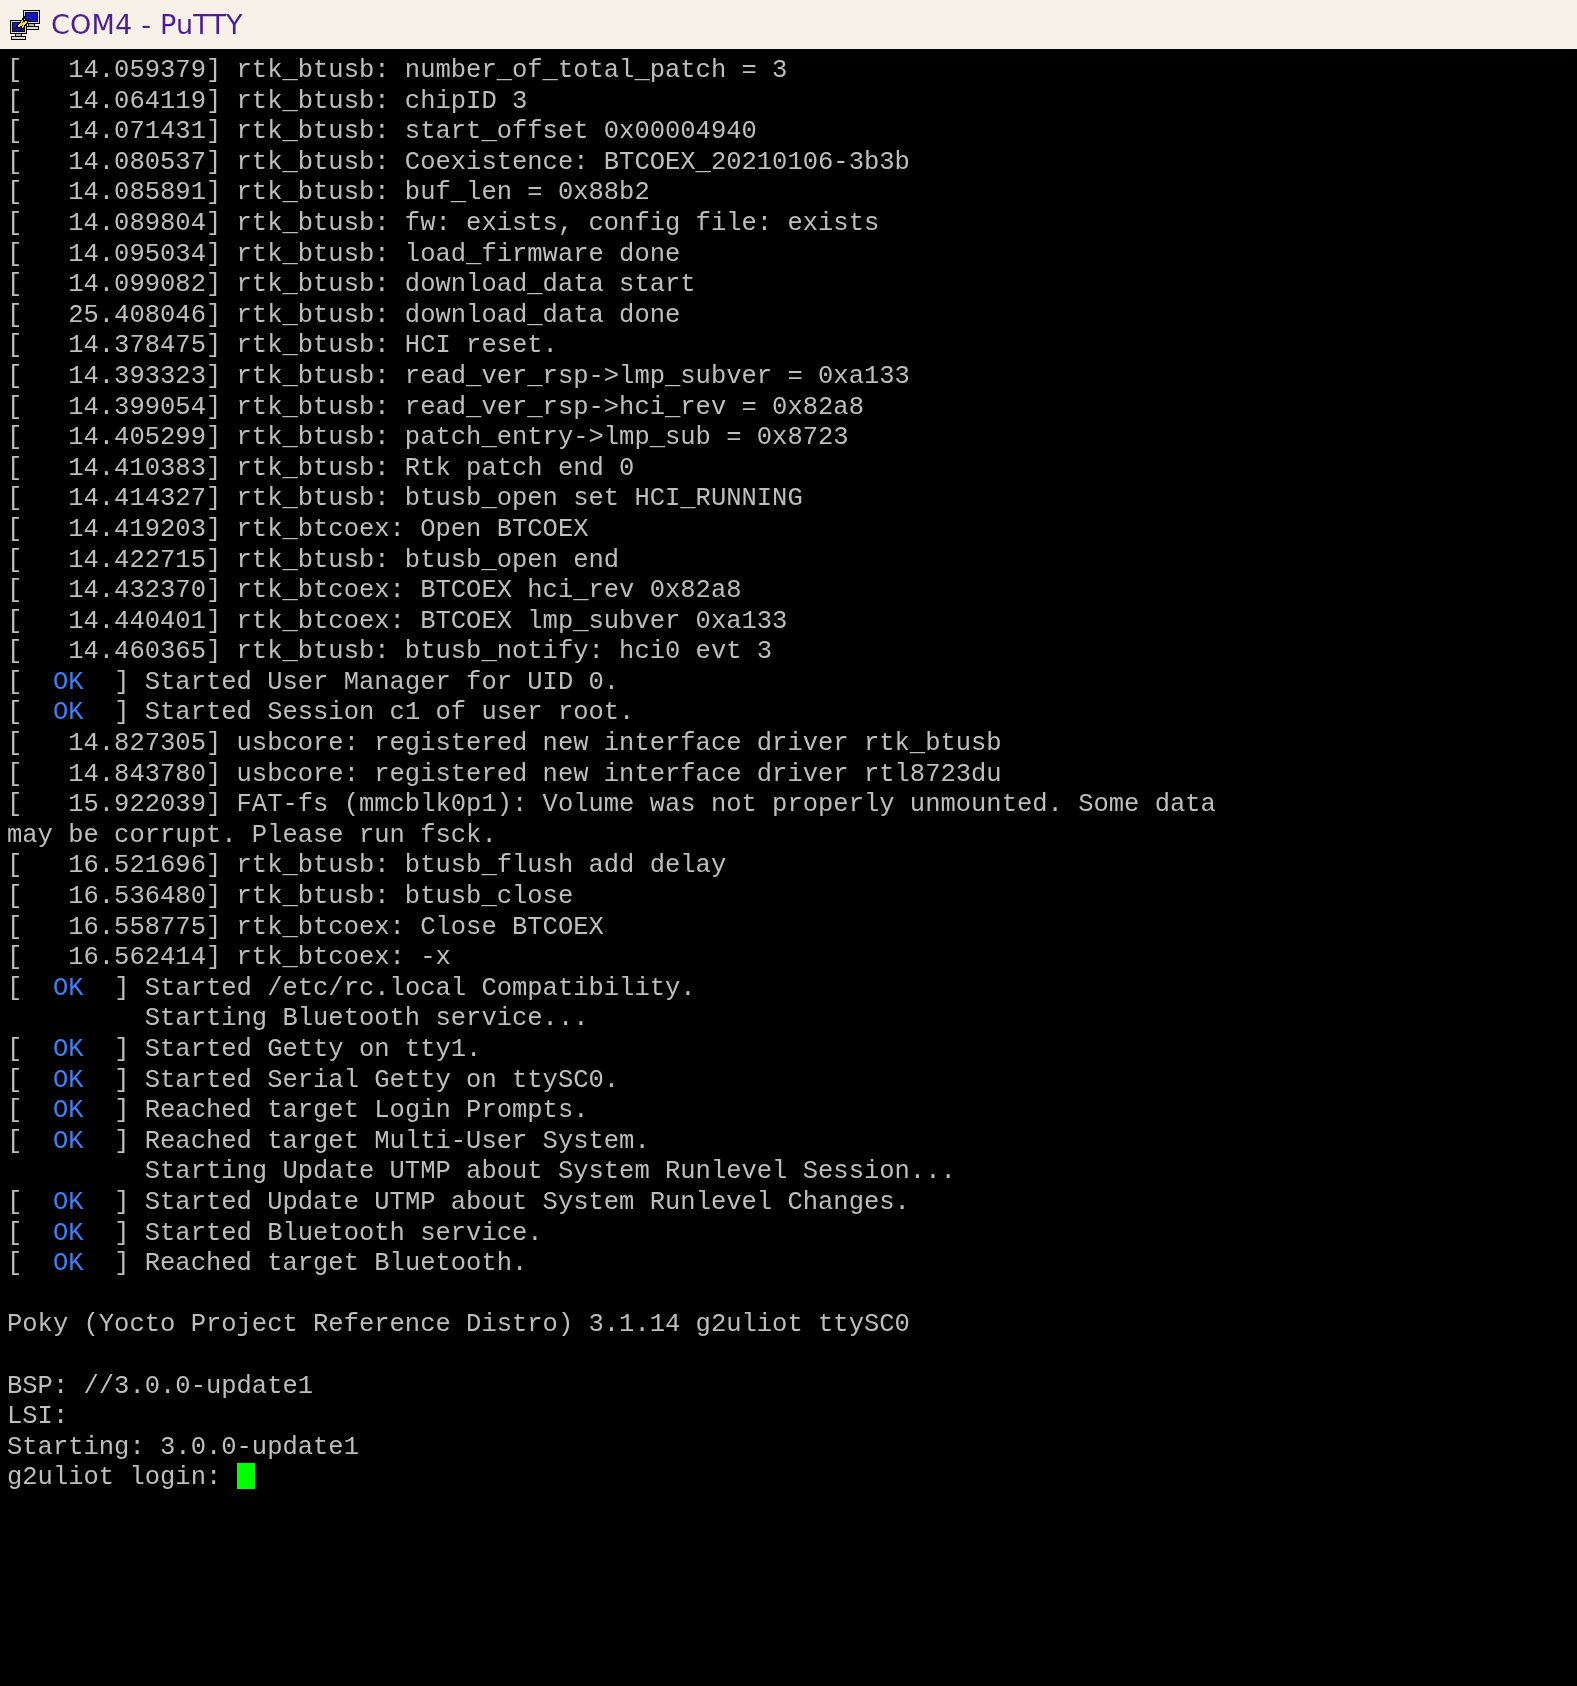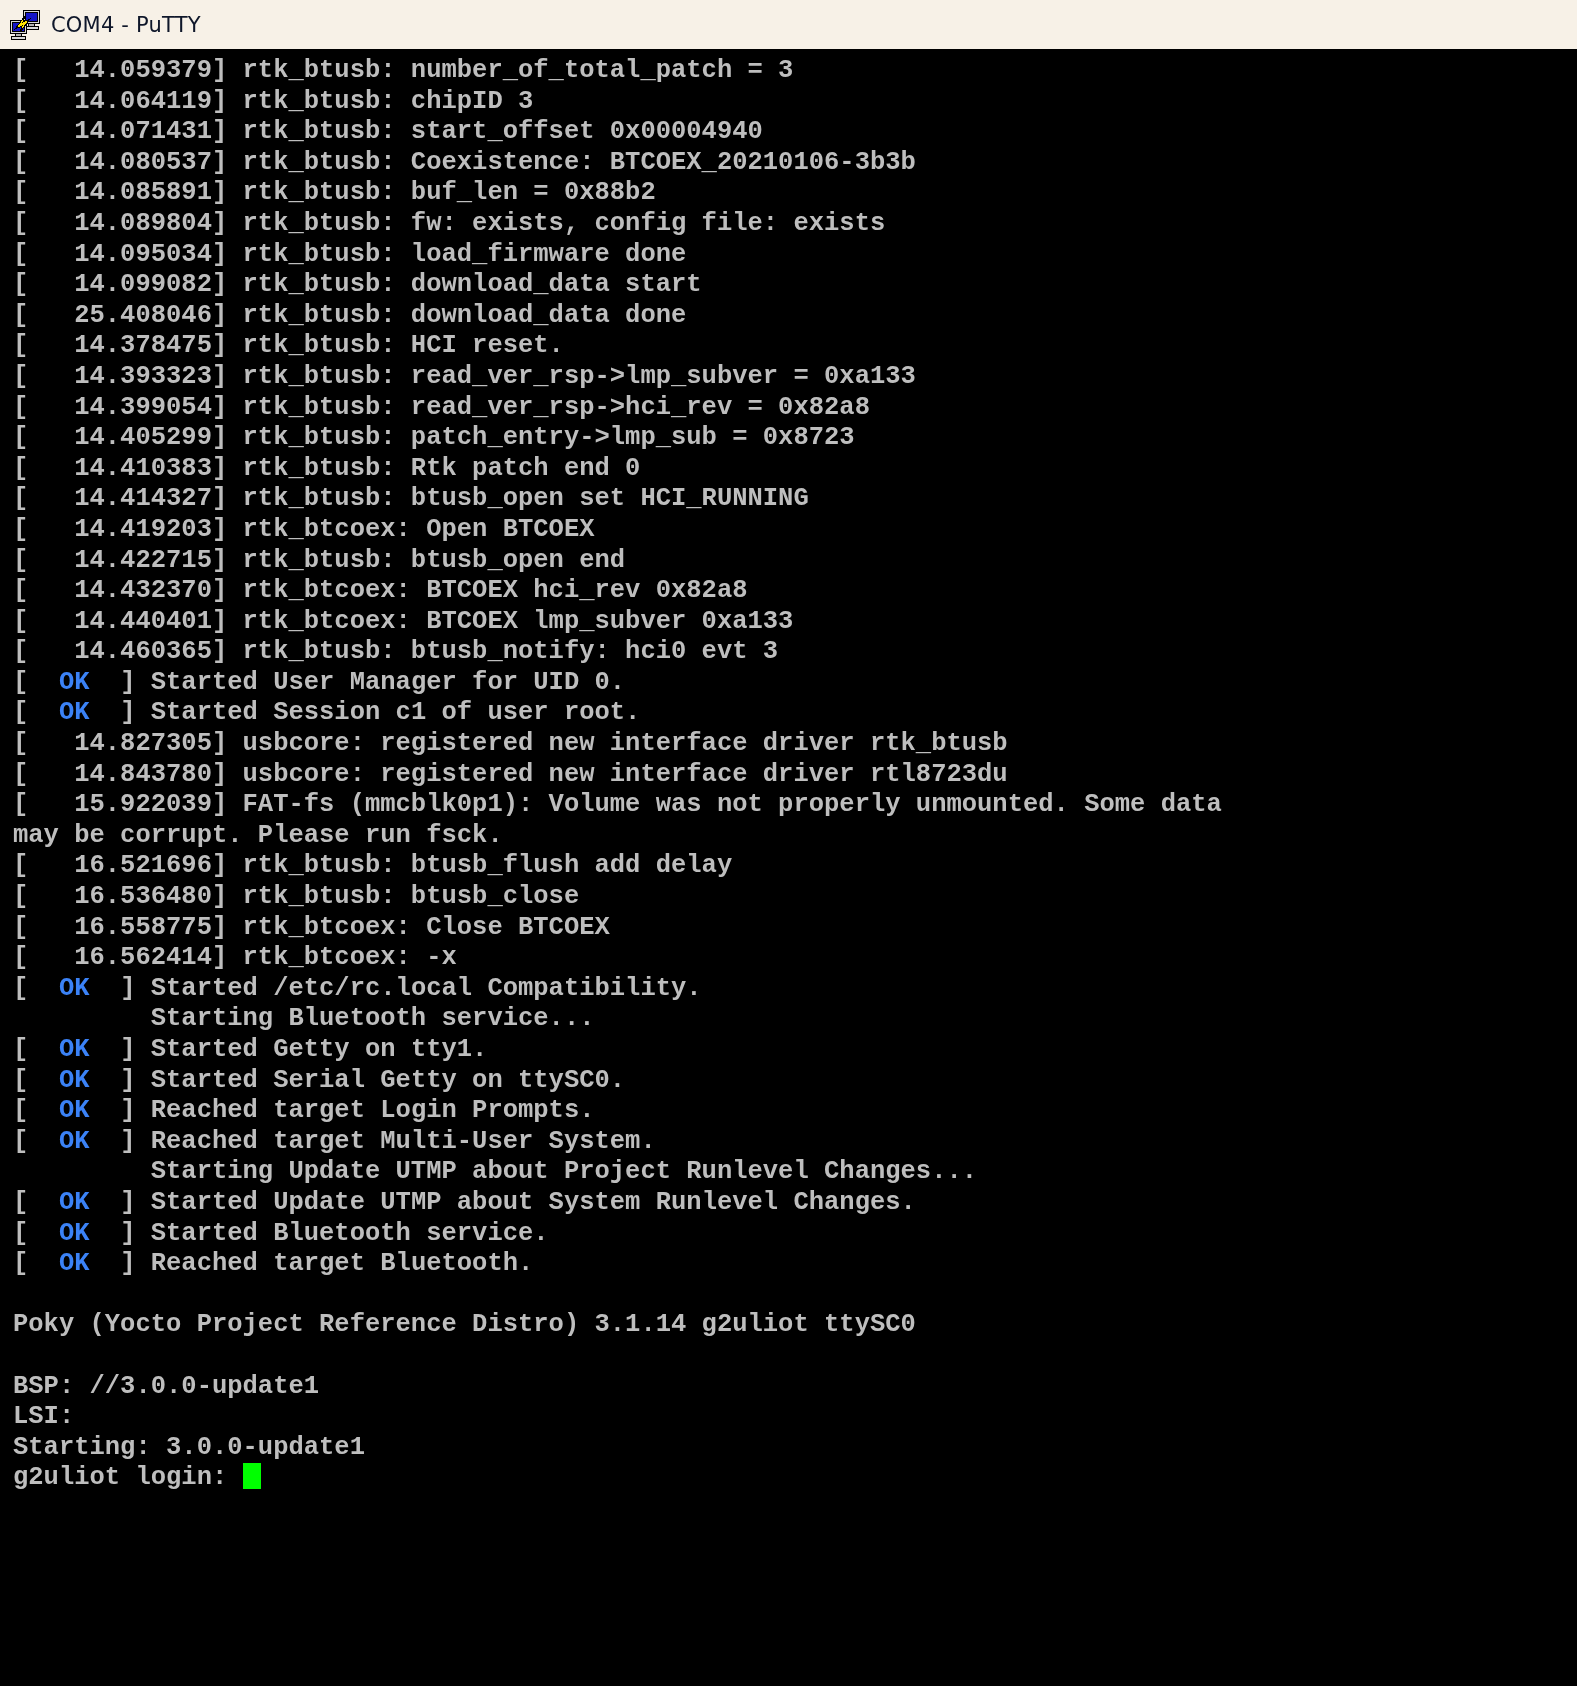--- a/index.html
+++ b/index.html
@@ -25,34 +25,33 @@
   }
   #title-icon {
     width: 34px;
     height: 34px;
     flex: 0 0 34px;
     margin-right: 9px;
     display: block;
   }
   #title-text {
     font-family: "DejaVu Sans", "Liberation Sans", sans-serif;
-    font-size: 21px;
-    color: #0f172a;
+    font-size: 27px;
+    color: #4c1d95;
     letter-spacing: 0.2px;
     white-space: pre;
   }
 
   
   #terminal {
     background: #000000;
     height: 1637px;
-    padding: 7px 0 0 13px;
+    padding: 7px 0 0 7px;
     box-sizing: border-box;
     overflow: hidden;
-    font-weight: bold;
   }
   .row {
     font-size: 25.5px;
     line-height: 30.6px;
     height: 30.6px;
     color: #bebebe;
     white-space: pre;
     letter-spacing: 0px;
   }
   .row .ok {
@@ -117,21 +116,21 @@
     <div class="row"><span>[   16.521696] rtk_btusb: btusb_flush add delay</span></div>
     <div class="row"><span>[   16.536480] rtk_btusb: btusb_close</span></div>
     <div class="row"><span>[   16.558775] rtk_btcoex: Close BTCOEX</span></div>
     <div class="row"><span>[   16.562414] rtk_btcoex: -x</span></div>
     <div class="row"><span>[  </span><span class="ok">OK</span><span>  ] Started /etc/rc.local Compatibility.</span></div>
     <div class="row"><span>         Starting Bluetooth service...</span></div>
     <div class="row"><span>[  </span><span class="ok">OK</span><span>  ] Started Getty on tty1.</span></div>
     <div class="row"><span>[  </span><span class="ok">OK</span><span>  ] Started Serial Getty on ttySC0.</span></div>
     <div class="row"><span>[  </span><span class="ok">OK</span><span>  ] Reached target Login Prompts.</span></div>
     <div class="row"><span>[  </span><span class="ok">OK</span><span>  ] Reached target Multi-User System.</span></div>
-    <div class="row"><span>         Starting Update UTMP about Project Runlevel Changes...</span></div>
+    <div class="row"><span>         Starting Update UTMP about System Runlevel Session...</span></div>
     <div class="row"><span>[  </span><span class="ok">OK</span><span>  ] Started Update UTMP about System Runlevel Changes.</span></div>
     <div class="row"><span>[  </span><span class="ok">OK</span><span>  ] Started Bluetooth service.</span></div>
     <div class="row"><span>[  </span><span class="ok">OK</span><span>  ] Reached target Bluetooth.</span></div>
     <div class="row"><span></span></div>
     <div class="row"><span>Poky (Yocto Project Reference Distro) 3.1.14 g2uliot ttySC0</span></div>
     <div class="row"><span></span></div>
     <div class="row"><span>BSP: //3.0.0-update1</span></div>
     <div class="row"><span>LSI:</span></div>
     <div class="row"><span>Starting: 3.0.0-update1</span></div>
     <div class="row"><span>g2uliot login: </span><span class="cursor"></span></div>

